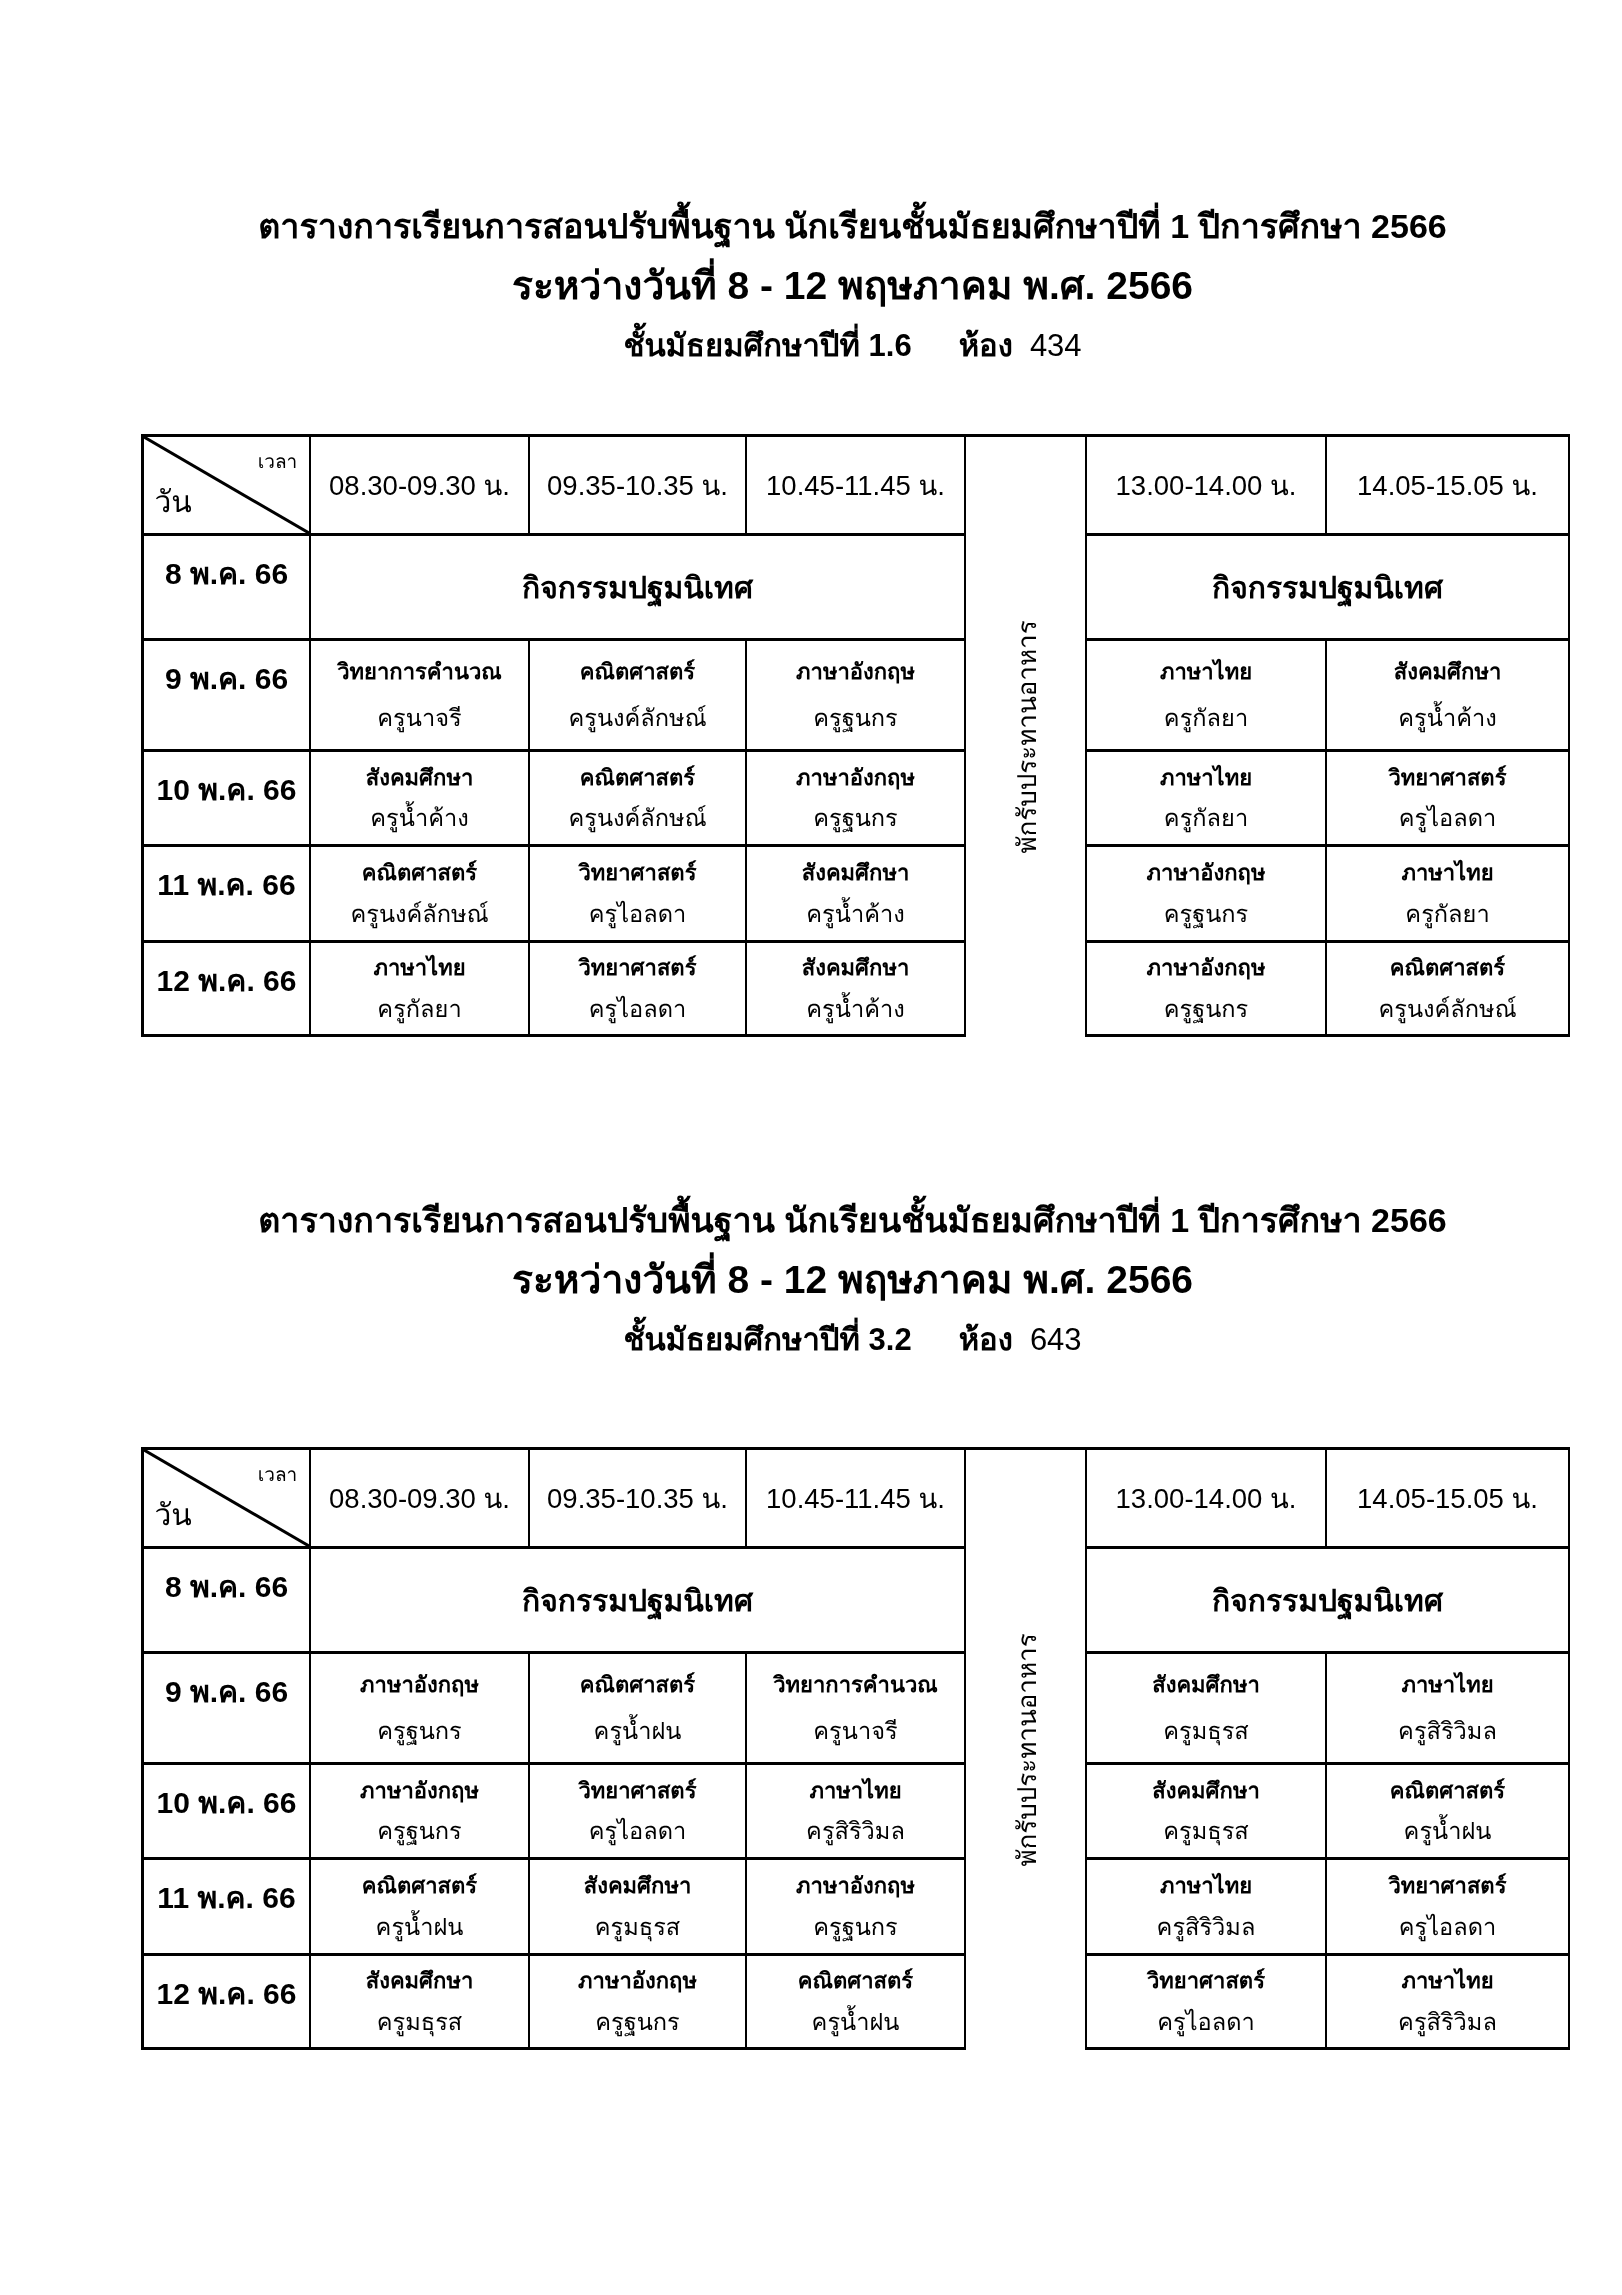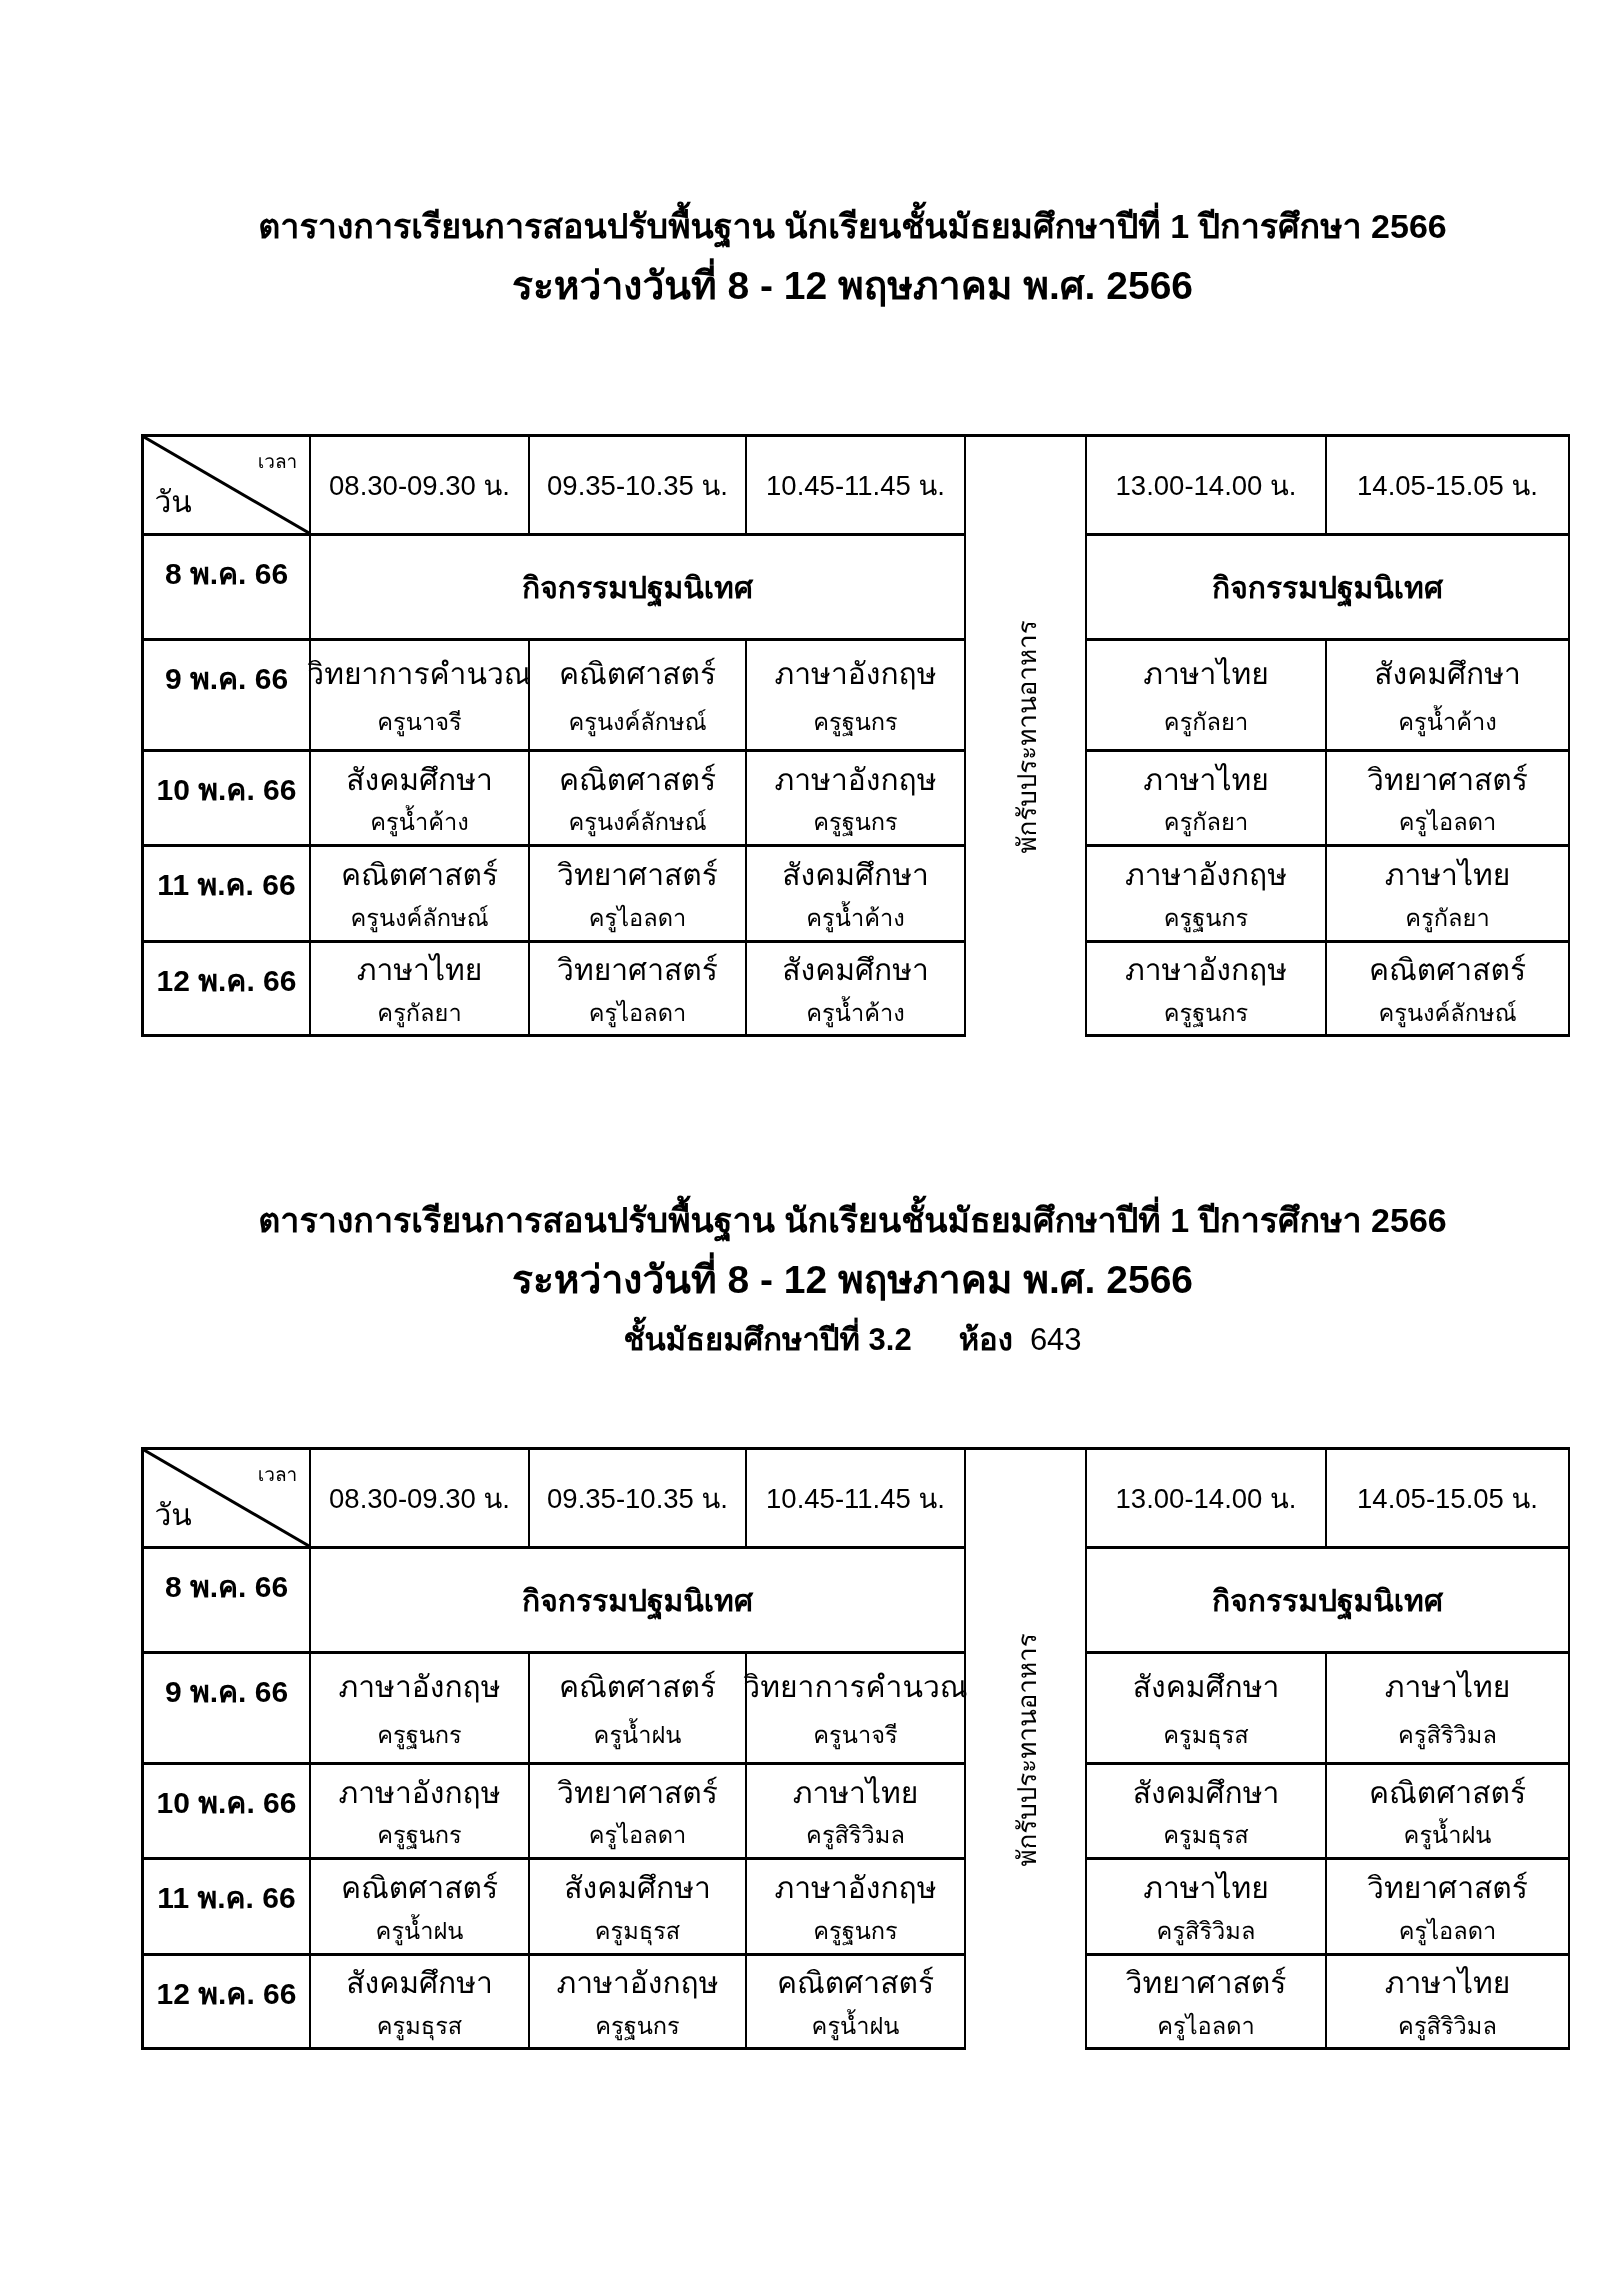--- a/index.html
+++ b/index.html
@@ -57,31 +57,32 @@
     position:absolute;top:50%;left:50%;
     transform:translate(-50%,-50%) rotate(-90deg);
     white-space:nowrap;font-size:26px;
   }
   
   .day-cell{display:flex;justify-content:center;align-items:flex-start;padding-top:14.4px;font-size:30px;font-weight:bold;white-space:nowrap;}
   
   .activity-cell{display:flex;align-items:center;justify-content:center;font-size:30px;font-weight:bold;white-space:nowrap;}
   
   .subject-cell{display:flex;flex-direction:column;align-items:center;justify-content:space-evenly;padding:2.6px 1.3px;}
-  .subject{font-size:30px;font-weight:normal;white-space:nowrap;}
+  .subject{font-size:22px;font-weight:bold;white-space:nowrap;}
   .teacher{font-size:23.6px;font-weight:normal;white-space:nowrap;}
 </style>
 </head>
 <body>
 
 <div class="page">
 
   <div class="title-block" id="title-0">
     <div class="title-line tl-1">ตารางการเรียนการสอนปรับพื้นฐาน นักเรียนชั้นมัธยมศึกษาปีที่ 1 ปีการศึกษา 2566</div>
     <div class="title-line tl-2">ระหว่างวันที่ 8 - 12 พฤษภาคม พ.ศ. 2566</div>
+    <div class="title-line tl-3"><span>ชั้นมัธยมศึกษาปีที่ 1.6</span><span class="room-label">ห้อง</span><span class="room-number">434</span></div>
   </div>
 
   <div class="timetable" id="table-0">
       <div class="cell corner-cell">
         <svg class="diag" viewBox="0 0 100 100" preserveAspectRatio="none">
           <line x1="0" y1="0" x2="100" y2="100"></line>
         </svg>
         <div class="corner-time">เวลา</div>
         <div class="corner-day">วัน</div>
       </div>

